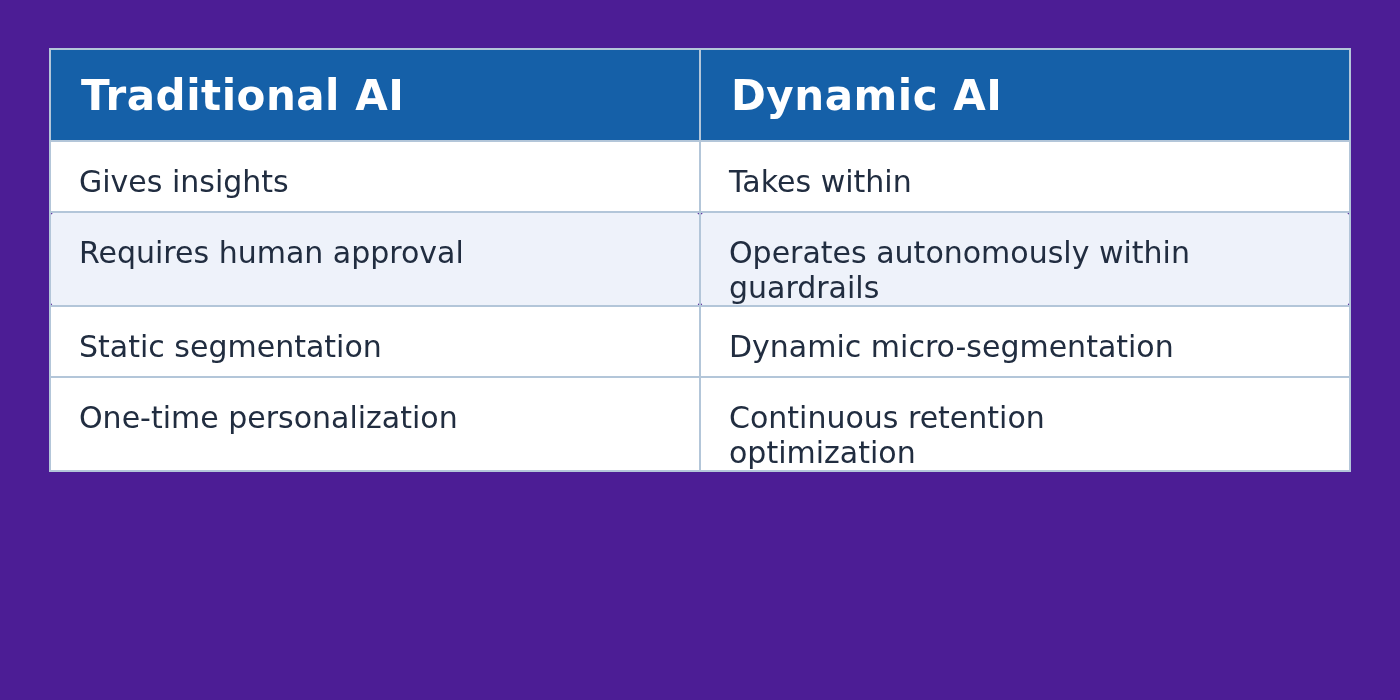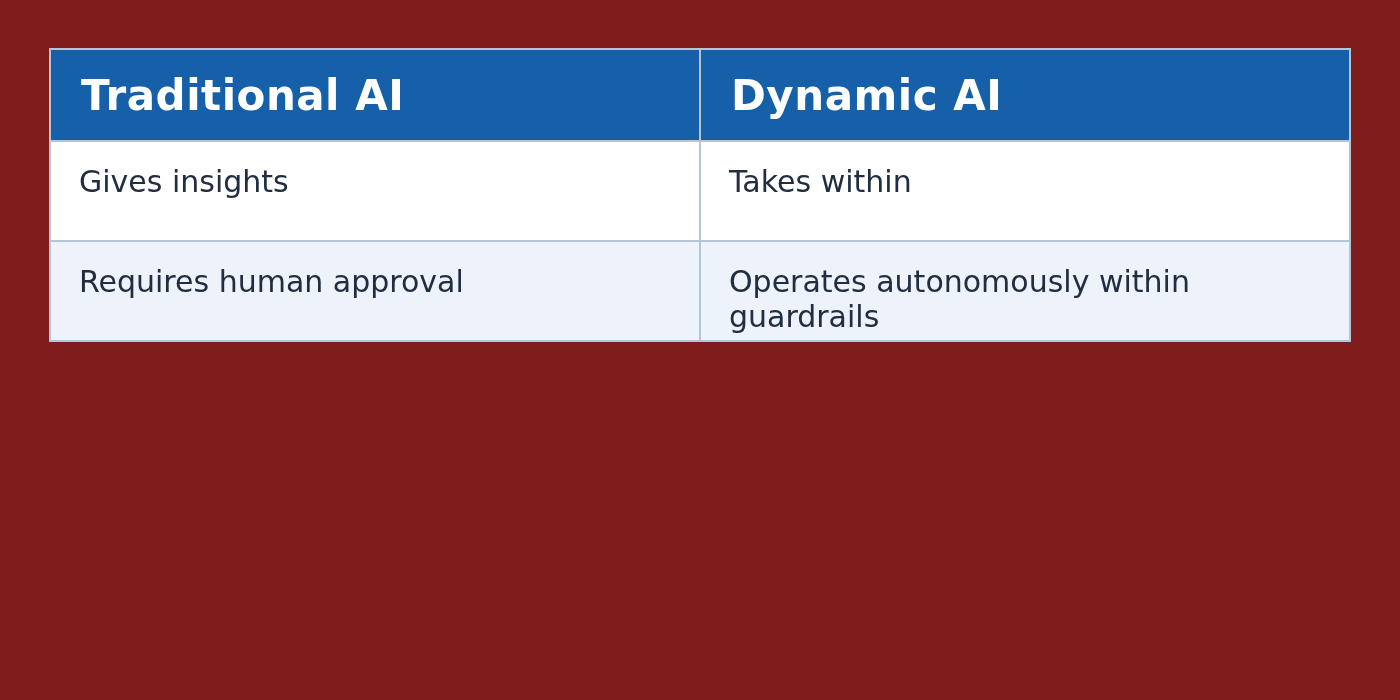--- a/index.html
+++ b/index.html
@@ -8,21 +8,21 @@
     width: 1400px;
     height: 700px;
     background: #ffffff;
     font-family: "DejaVu Sans", sans-serif;
     overflow: hidden;
   }
   .stage {
     position: relative;
     width: 1400px;
     height: 700px;
-    background: #7f1d1d;
+    background: #4c1d95;
   }
   table.compare {
     position: absolute;
     left: 49px;
     top: 48px;
     width: 1302px;
     border-collapse: collapse;
     table-layout: fixed;
   }
   table.compare th,
@@ -35,32 +35,33 @@
     height: 92px;
     background: #1560a8;
     color: #ffffff;
     font-size: 42px;
     font-weight: bold;
     padding: 0 0 0 30px;
     vertical-align: middle;
     letter-spacing: 0.5px;
   }
   table.compare td {
-    height: 100px;
+    height: 71px;
     background: #ffffff;
     color: #212d40;
     font-size: 30px;
     line-height: 35px;
     padding: 22px 12px 0 28px;
     vertical-align: top;
     white-space: pre-line;
     margin-top: 12px;
   }
   table.compare tr.alt td {
     background: #eef2fa;
+    border-radius: 6px;
   }
 </style>
 </head>
 <body>
 
 <div class="stage">
   <table class="compare">
     <thead>
       <tr>
         <th>Traditional AI</th>
@@ -70,15 +71,24 @@
     <tbody>
       <tr>
         <td>Gives insights</td>
         <td>Takes within</td>
       </tr>
       <tr class="alt">
         <td>Requires human approval</td>
         <td>Operates autonomously within
 guardrails</td>
       </tr>
+      <tr>
+        <td>Static segmentation</td>
+        <td>Dynamic micro-segmentation</td>
+      </tr>
+      <tr>
+        <td>One-time personalization</td>
+        <td>Continuous retention
+optimization</td>
+      </tr>
     </tbody>
   </table>
 </div>
 
 </body></html>

